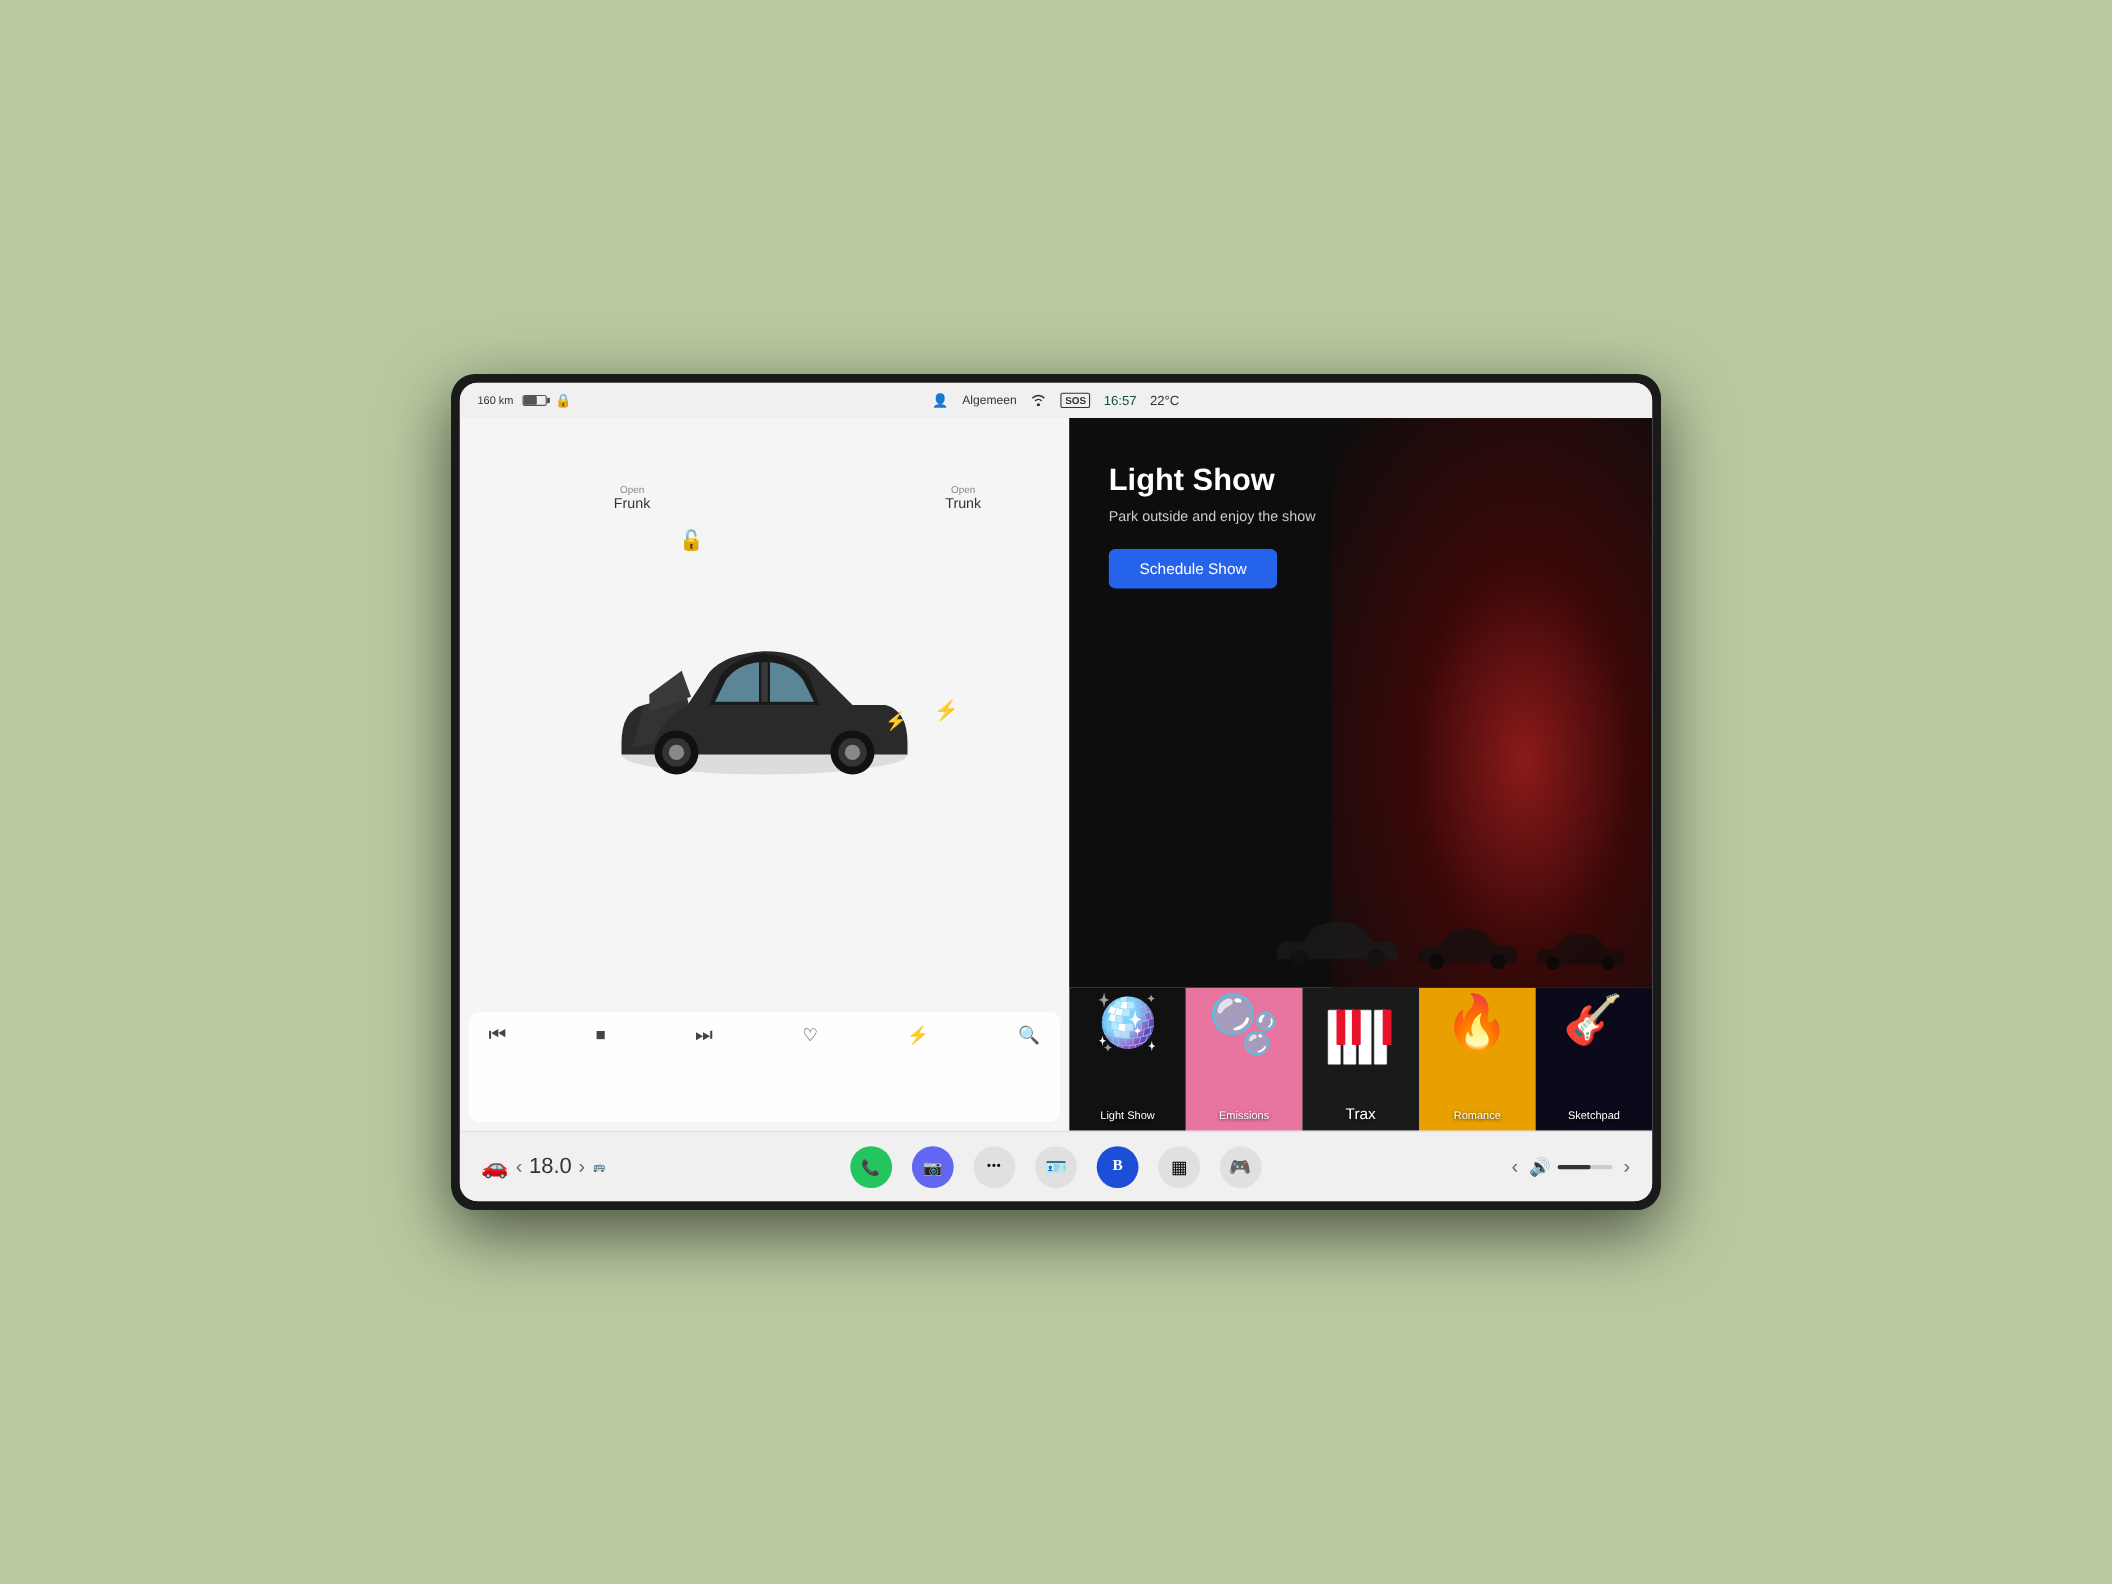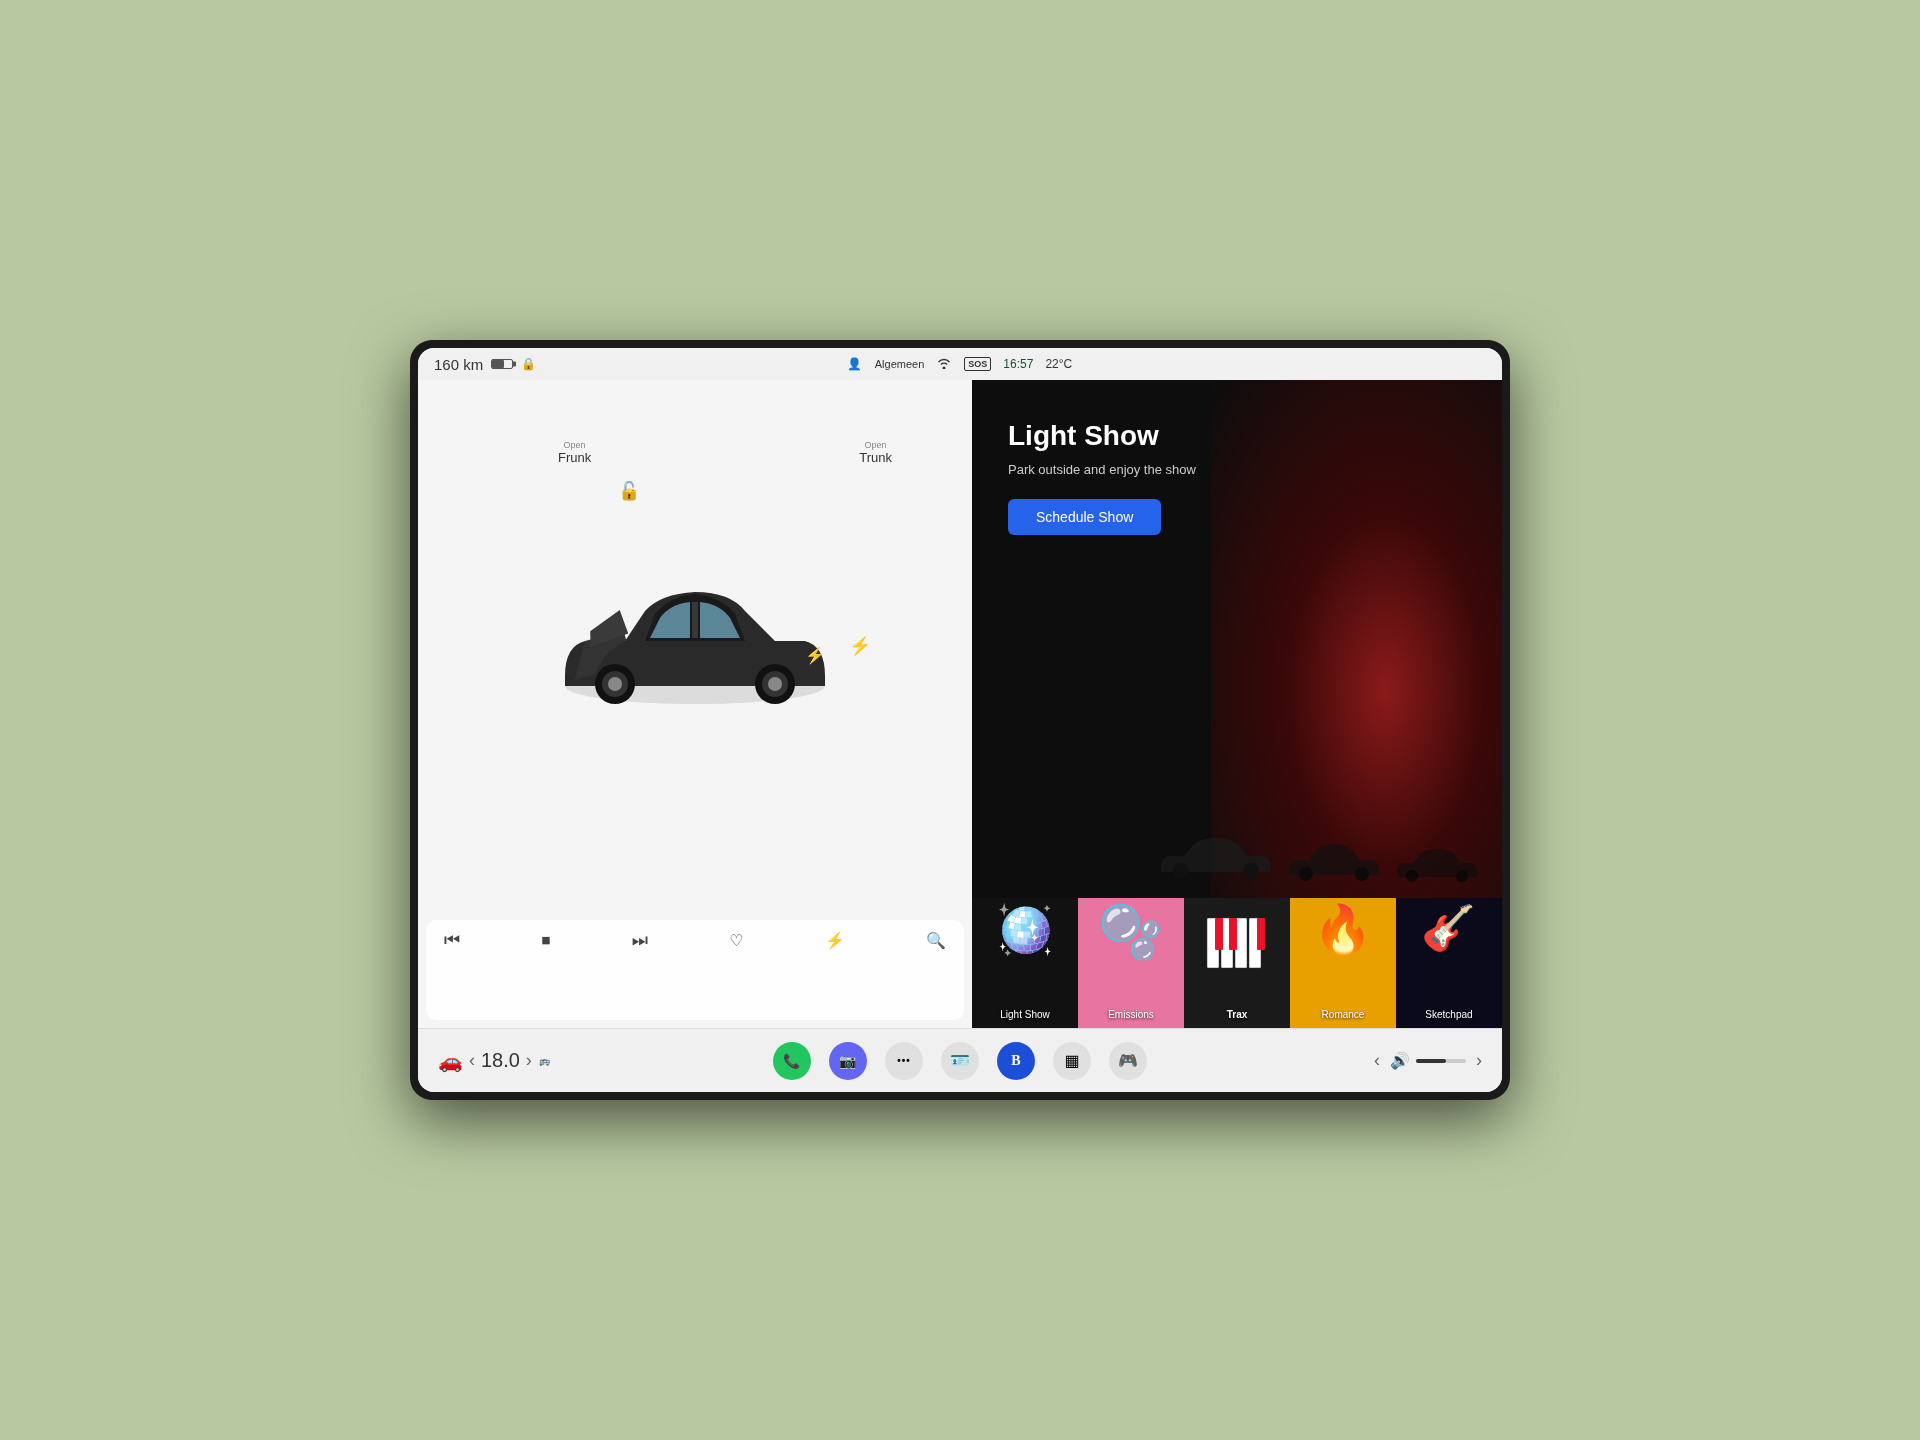--- a/index.html
+++ b/index.html
@@ -261,21 +261,21 @@
     .volume-fill { width: 60%; height: 100%; background: #333; border-radius: 2px; }
   </style>
 </head>
 <body>
 
 <div class="screen-bezel">
   <div class="screen">
 
     <div class="status-bar">
       <div class="status-bar-left">
-        <span style="font-size:15px;color:#333;font-weight:500;">160 km</span>
+        <span style="font-size:10px;color:#333;font-weight:500;">160 km</span>
         <div class="battery-icon">
             <div class="battery-fill"></div>
           </div>
         <span style="font-size:12px;">🔒</span>
       </div>
       <div class="status-bar-center">
         <span style="font-size:12px;">👤</span>
         <span style="font-size:11px;color:#333;cursor:pointer;">Algemeen</span>
         <span style="font-size:12px;">
           <svg width="16" height="12" viewBox="0 0 16 12">
@@ -399,21 +399,21 @@
                 <rect x="5" y="10" width="12" height="50" rx="1" fill="#fff" stroke="#333" stroke-width="0.5"></rect>
                 <rect x="19" y="10" width="12" height="50" rx="1" fill="#fff" stroke="#333" stroke-width="0.5"></rect>
                 <rect x="33" y="10" width="12" height="50" rx="1" fill="#fff" stroke="#333" stroke-width="0.5"></rect>
                 <rect x="47" y="10" width="12" height="50" rx="1" fill="#fff" stroke="#333" stroke-width="0.5"></rect>
 
                 <rect x="13" y="10" width="8" height="32" rx="1" fill="#e8132a"></rect>
                 <rect x="27" y="10" width="8" height="32" rx="1" fill="#e8132a"></rect>
                 <rect x="55" y="10" width="8" height="32" rx="1" fill="#e8132a"></rect>
               </svg>
             </div>
-            <span class="app-label" style="position:relative;z-index:2;font-size:10px;color:#fff;font-weight:700;text-shadow:0 1px 3px rgba(0,0,0,0.8);">Trax</span>
+            <span class="app-label" style="position:relative;z-index:2;font-size:14px;color:#fff;font-weight:400;text-shadow:0 1px 3px rgba(0,0,0,0.8);">Trax</span>
           </div>
 
           <div class="app-item app-romance" style="background:#e8a000;position:relative;overflow:hidden;flex:1;display:flex;flex-direction:column;align-items:center;justify-content:flex-end;padding-bottom:8px;">
             <div style="position:absolute;top:8px;left:50%;transform:translateX(-50%);font-size:48px;line-height:1;">🔥</div>
             <span class="app-label" style="position:relative;z-index:2;font-size:10px;color:#fff;font-weight:500;text-shadow:0 1px 3px rgba(0,0,0,0.8);">Romance</span>
           </div>
 
           <div class="app-item app-sketchpad" style="background:#0a0a1a;position:relative;overflow:hidden;flex:1;display:flex;flex-direction:column;align-items:center;justify-content:flex-end;padding-bottom:8px;">
             <div style="position:absolute;top:8px;left:50%;transform:translateX(-50%);font-size:44px;line-height:1;">🎸</div>
             <span class="app-label" style="position:relative;z-index:2;font-size:10px;color:#fff;font-weight:500;text-shadow:0 1px 3px rgba(0,0,0,0.8);">Sketchpad</span>

